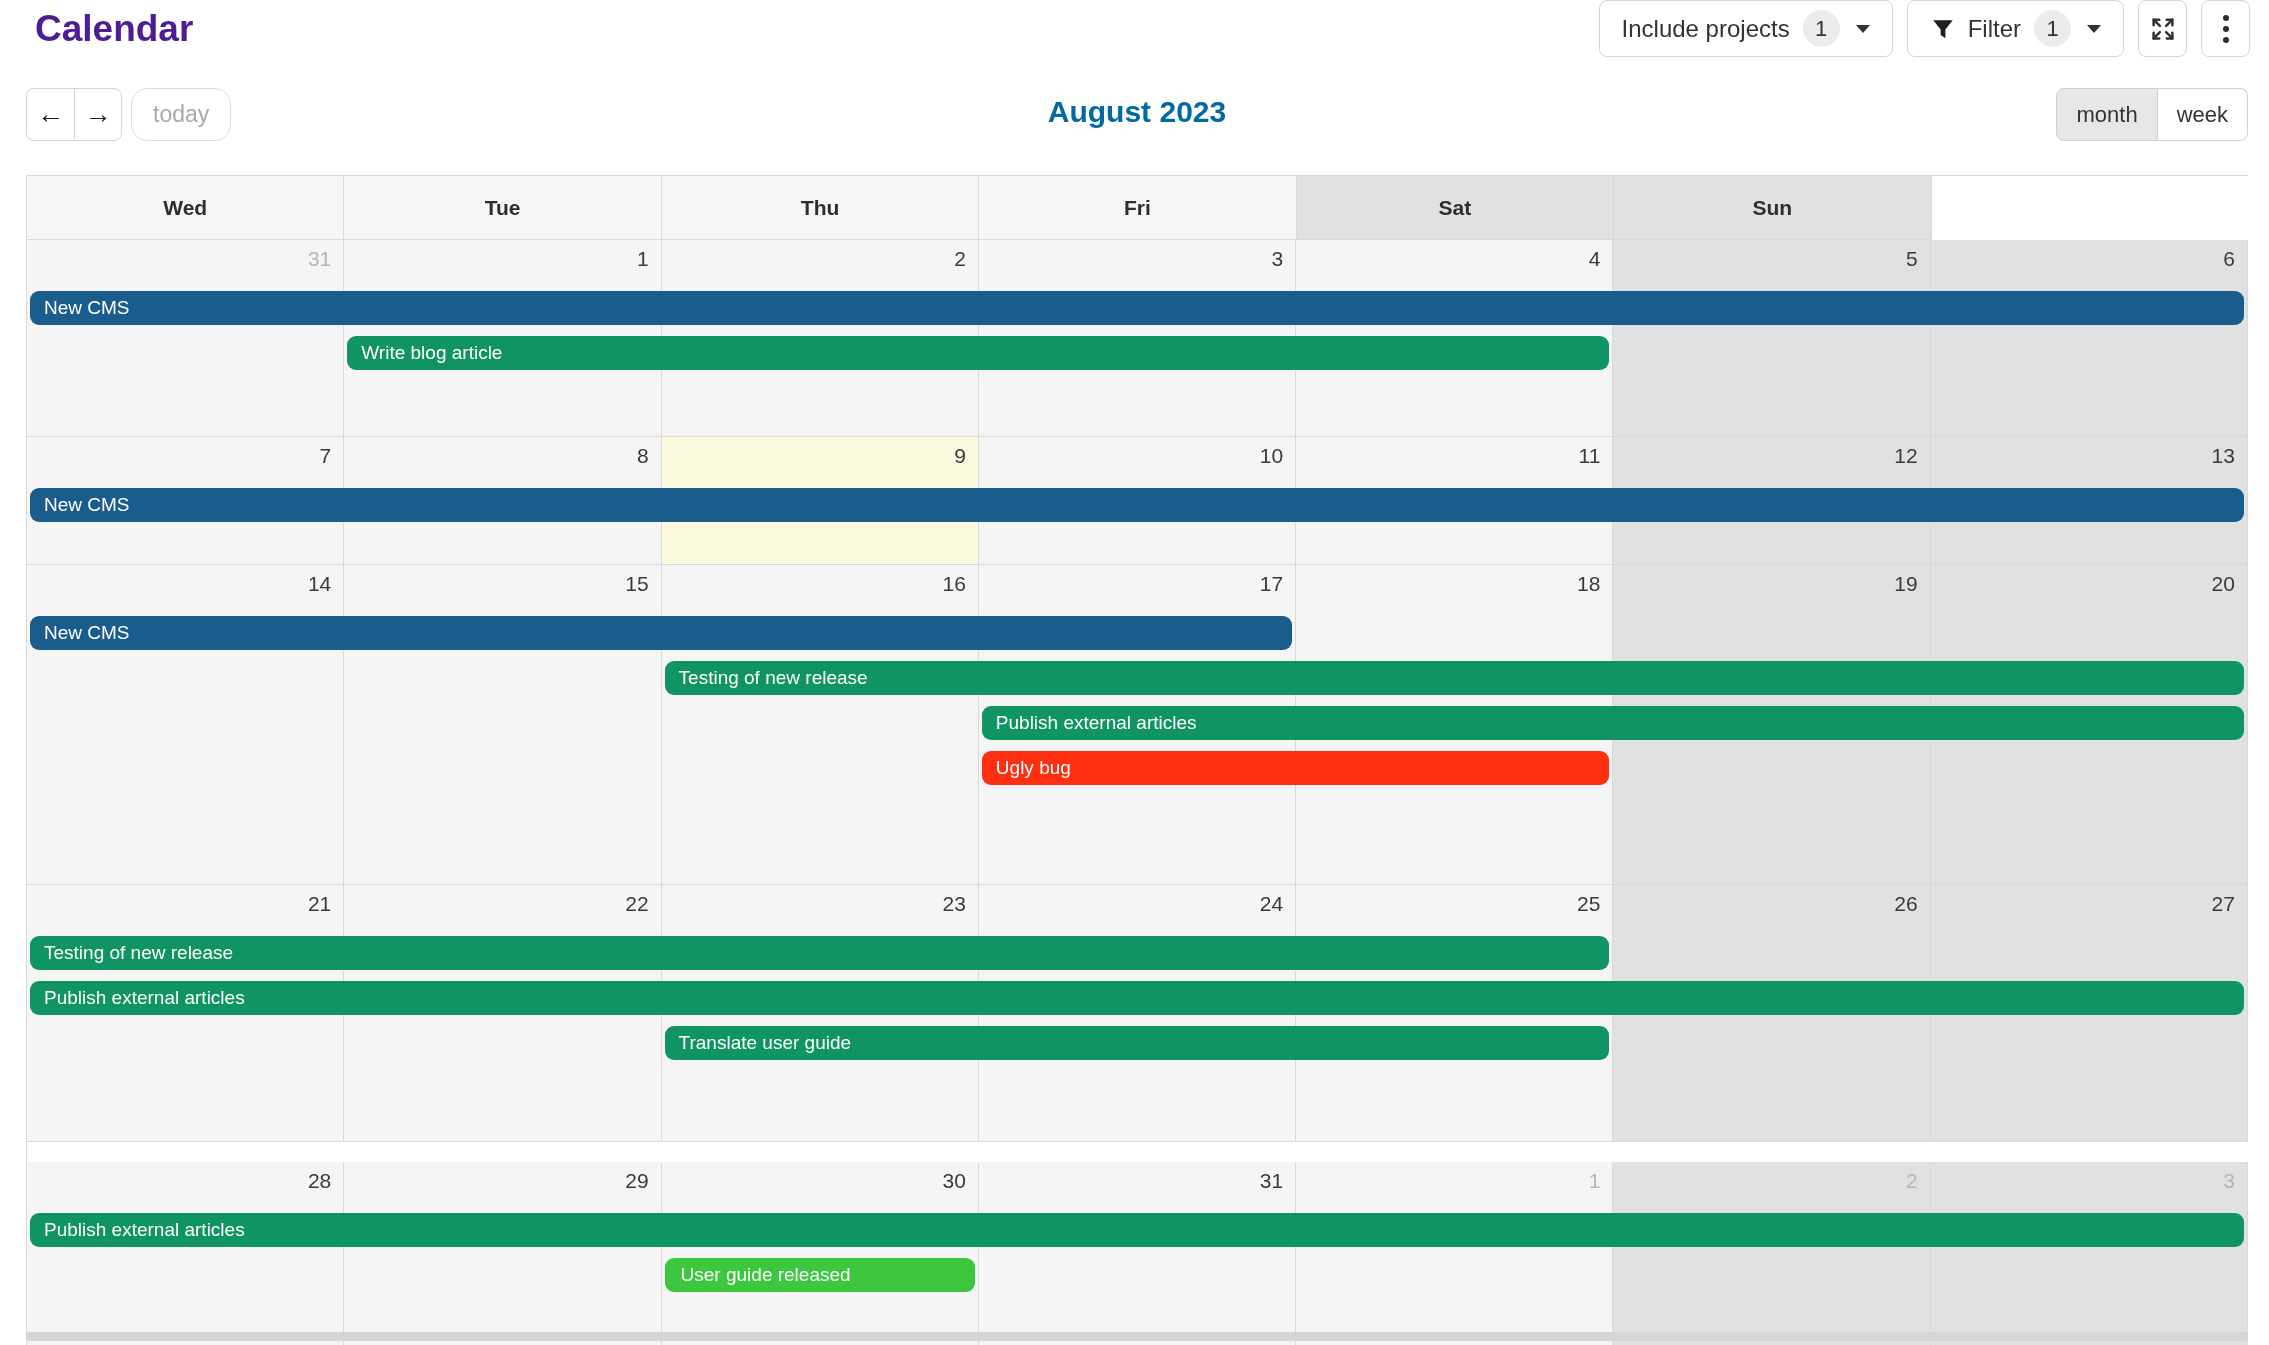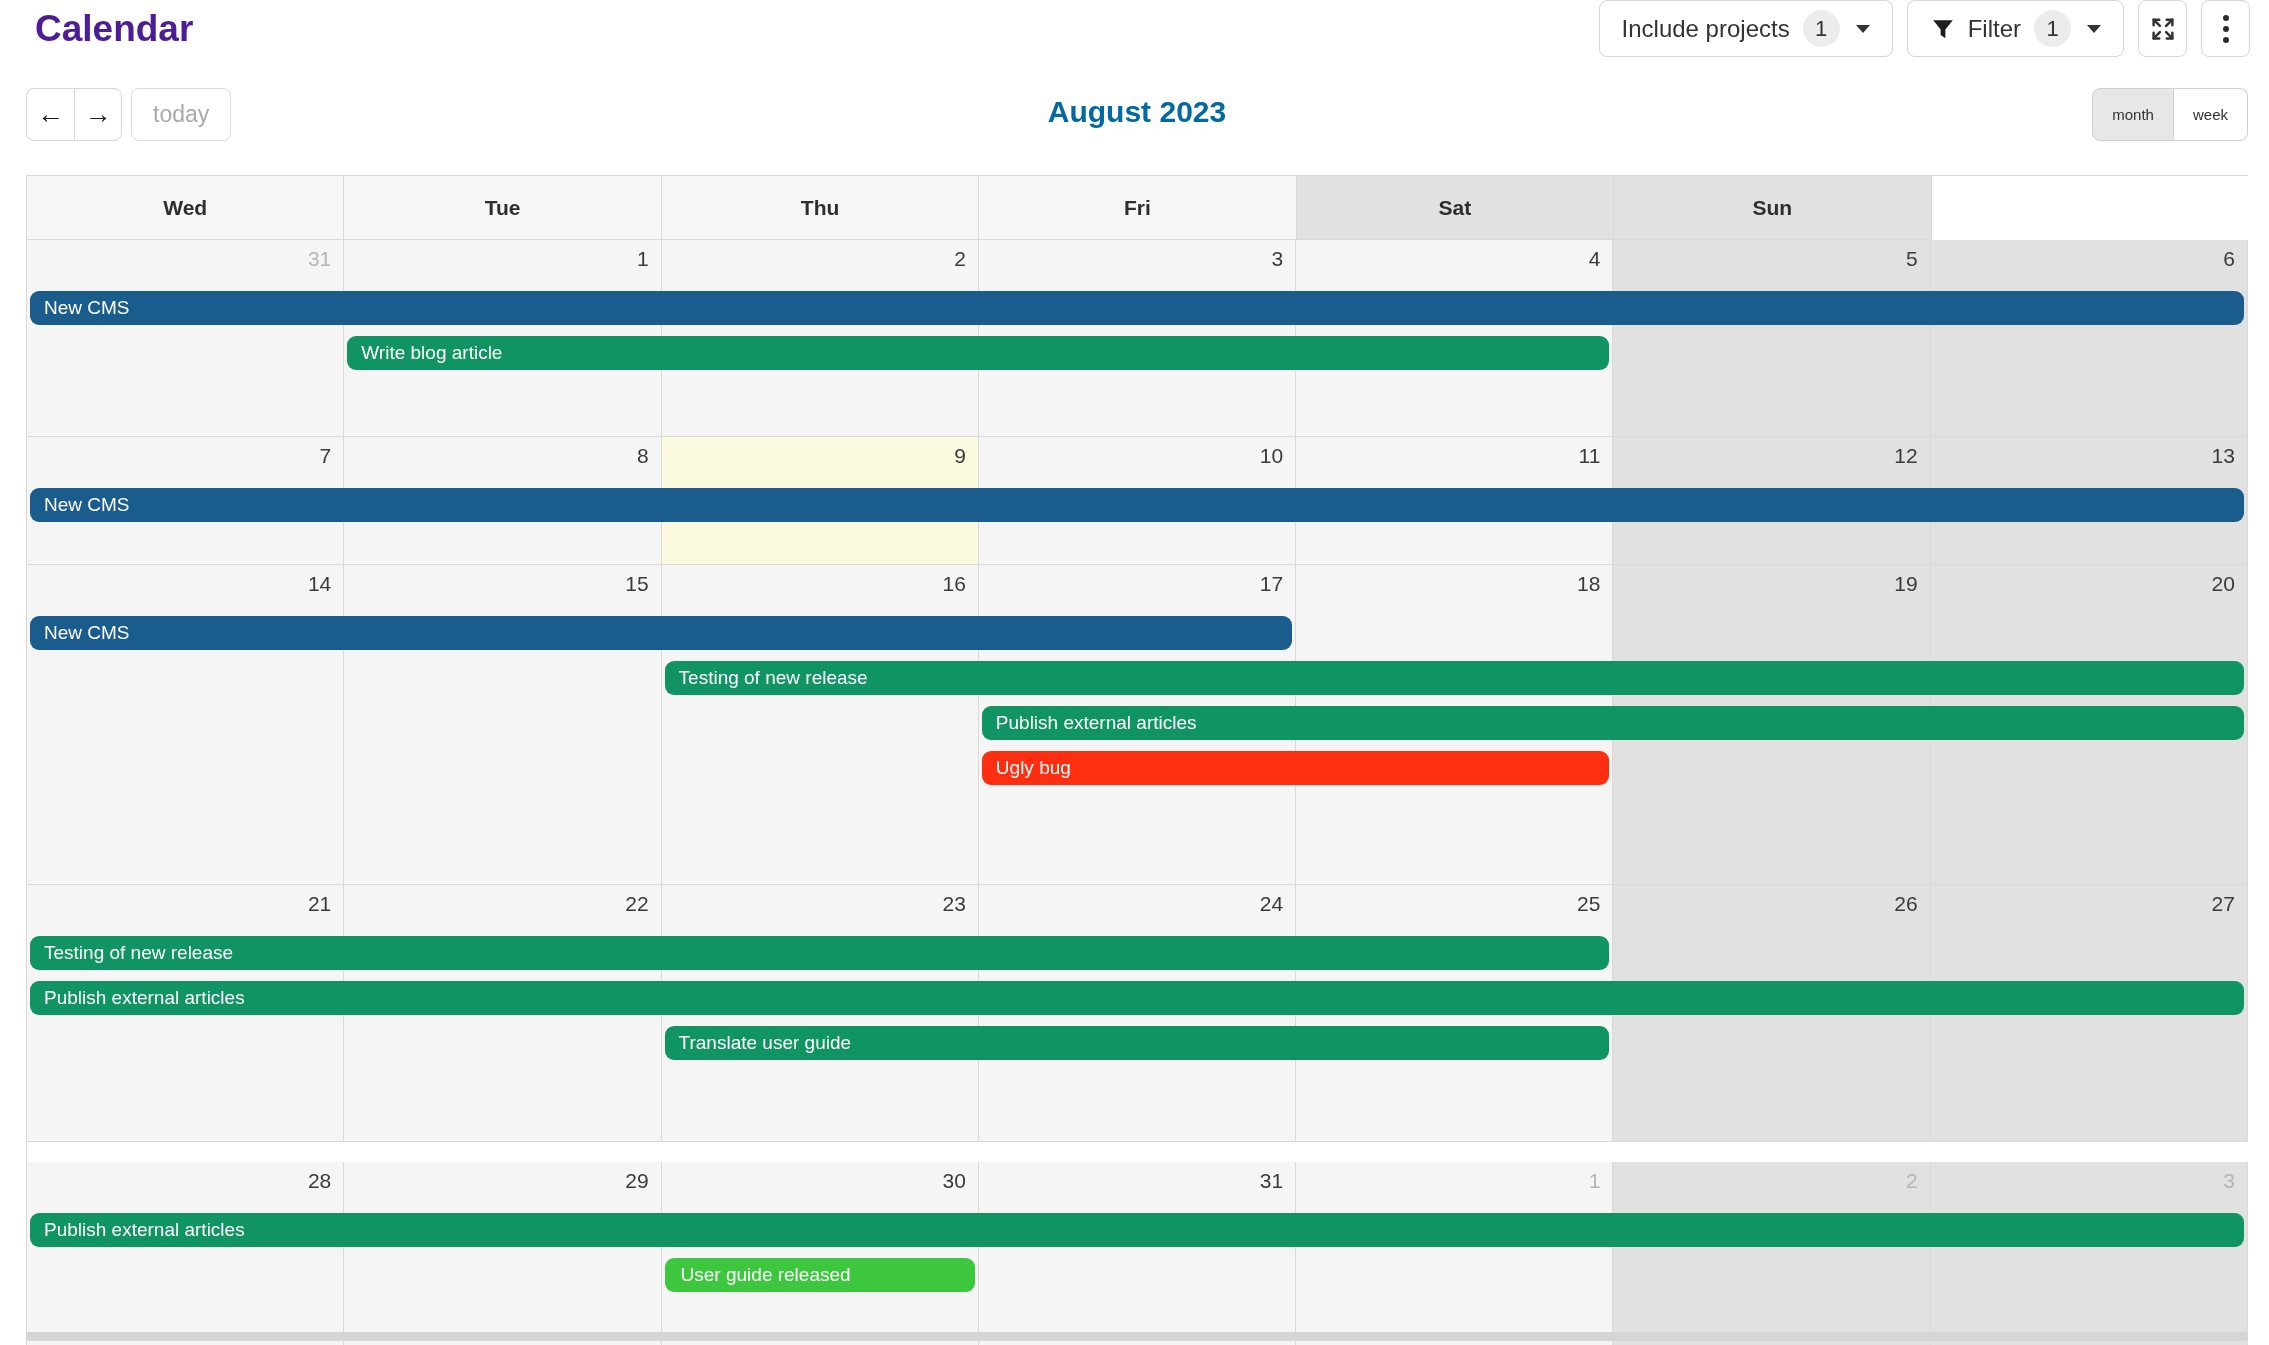--- a/index.html
+++ b/index.html
@@ -25,27 +25,27 @@
 
   
   .nav-row { position:absolute; left:26px; right:21px; top:88px; height:53px; }
   .arrow-group { position:absolute; left:0; top:0; display:flex; }
   .arrow-btn { width:48px; height:53px; background:#fff; border:1px solid #d6d6d6;
                display:flex; align-items:center; justify-content:center;
                font-size:27px; color:#1b1b1b; cursor:pointer; }
   .arrow-btn.first { border-radius:8px 0 0 8px; border-right:none; }
   .arrow-btn.last { border-radius:0 8px 8px 0; }
   .today-btn { position:absolute; left:105px; top:0; height:53px; padding:0 21px;
-               background:#fff; border:1px solid #dcdcdc; border-radius:8px;
+               background:#fff; border:1px solid #dcdcdc; border-radius:16px;
                font-size:23px; color:#a9a9a9; display:flex; align-items:center; cursor:pointer; }
   .month-title { position:absolute; left:0; right:0; top:7px; text-align:center;
                  font-size:30px; font-weight:700; color:#0369a1; }
   .view-toggle { position:absolute; right:0; top:0; display:flex; }
   .view-btn { height:53px; padding:16px 19px; display:flex; align-items:center;
-              font-size:15px; color:#333; border:1px solid #cfcfcf; background:#fff; cursor:pointer; }
+              font-size:22px; color:#333; border:1px solid #cfcfcf; background:#fff; cursor:pointer; }
   .view-btn.active { background:#e7e7e7; border-radius:8px 0 0 8px; }
   .view-btn.inactive { border-left:none; border-radius:0 8px 8px 0; }
 
   
   .grid { position:absolute; left:26px; top:175px; width:2222px;
           border-top:1px solid #d9d9d9; border-left:1px solid #d9d9d9; }
   .hdr-row { display:flex; height:64px; }
   .hdr-cell { width:317.43px; background:#f6f6f6; border-right:1px solid #d9d9d9; border-bottom:1px solid #d9d9d9;
               display:flex; align-items:center; justify-content:center;
               font-size:21px; font-weight:700; color:#2e2e2e; }

